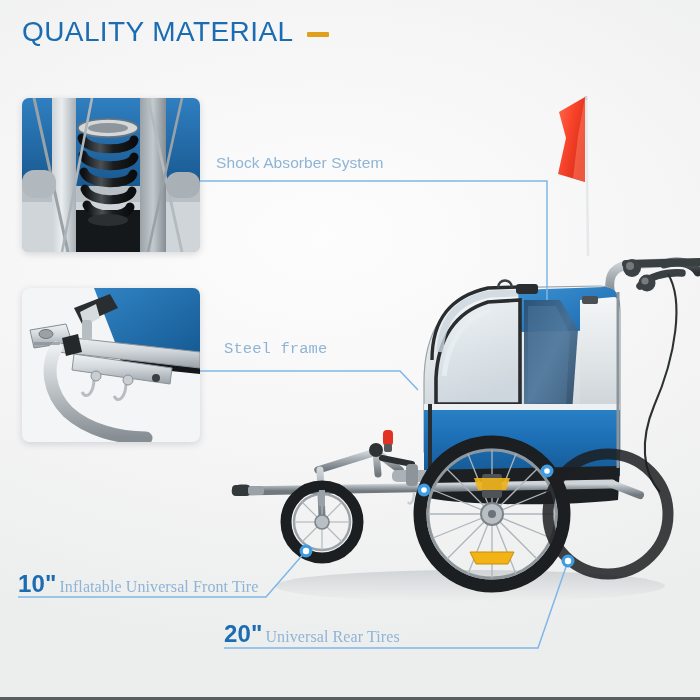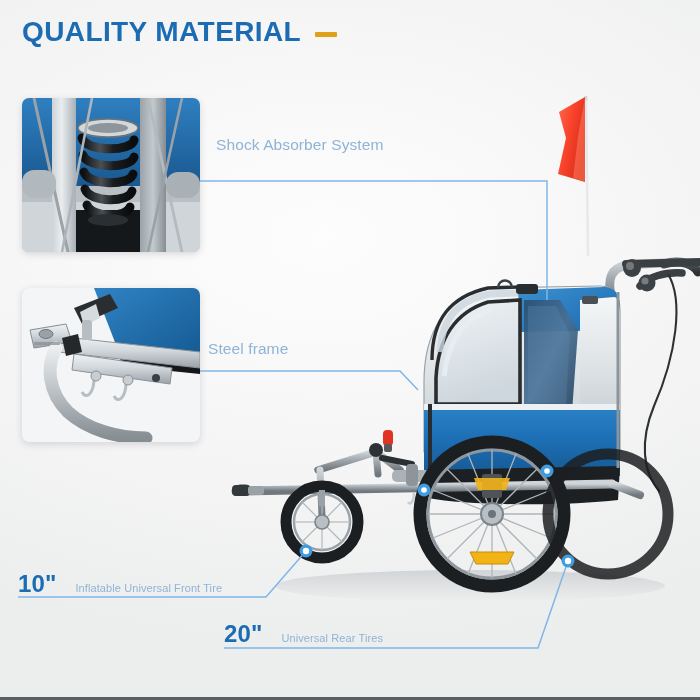--- a/index.html
+++ b/index.html
@@ -23,21 +23,21 @@
   
   #header {
     position: absolute;
     left: 22px; top: 18px;
     display: flex;
     align-items: center;
     gap: 14px;
   }
   #title {
     font-size: 28px;
-    font-weight: bold;
+    font-weight: normal;
     letter-spacing: 0.4px;
     color: #1b6cb3;
     white-space: nowrap;
     line-height: 1;
   }
   #title-dash {
     width: 22px;
     height: 5px;
     background: #e0a01a;
     border-radius: 1px;
@@ -57,37 +57,38 @@
   .inset svg { display: block; width: 100%; height: 100%; }
 
   
   .callout-label {
     position: absolute;
     font-size: 15.5px;
     color: #8fb4d6;
     white-space: nowrap;
     letter-spacing: .1px;
   }
-  #label-shock { left: 216px; top: 136px; }
-  #label-frame { left: 208px; top: 340px; }
+  #label-shock { left: 216px; top: 154px; }
+  #label-frame { left: 224px; top: 340px; font-family: Liberation Mono, monospace; }
 
   .dim-label {
     position: absolute;
     white-space: nowrap;
     letter-spacing: .1px;
   }
   .dim-label .num {
     font-size: 24px;
     font-weight: bold;
     color: #1b6cb3;
   }
   .dim-label .txt {
-    font-size: 11px;
+    font-size: 16px;
     color: #8fb4d6;
-    margin-left: 19px;
+    margin-left: 3px;
+    font-family: Liberation Serif, serif;
   }
   #label-front { left: 18px; top: 570px; }
   #label-rear  { left: 224px; top: 620px; }
 
   
   #lines, #product {
     position: absolute;
     left: 0; top: 0;
     width: 700px; height: 700px;
     pointer-events: none;

